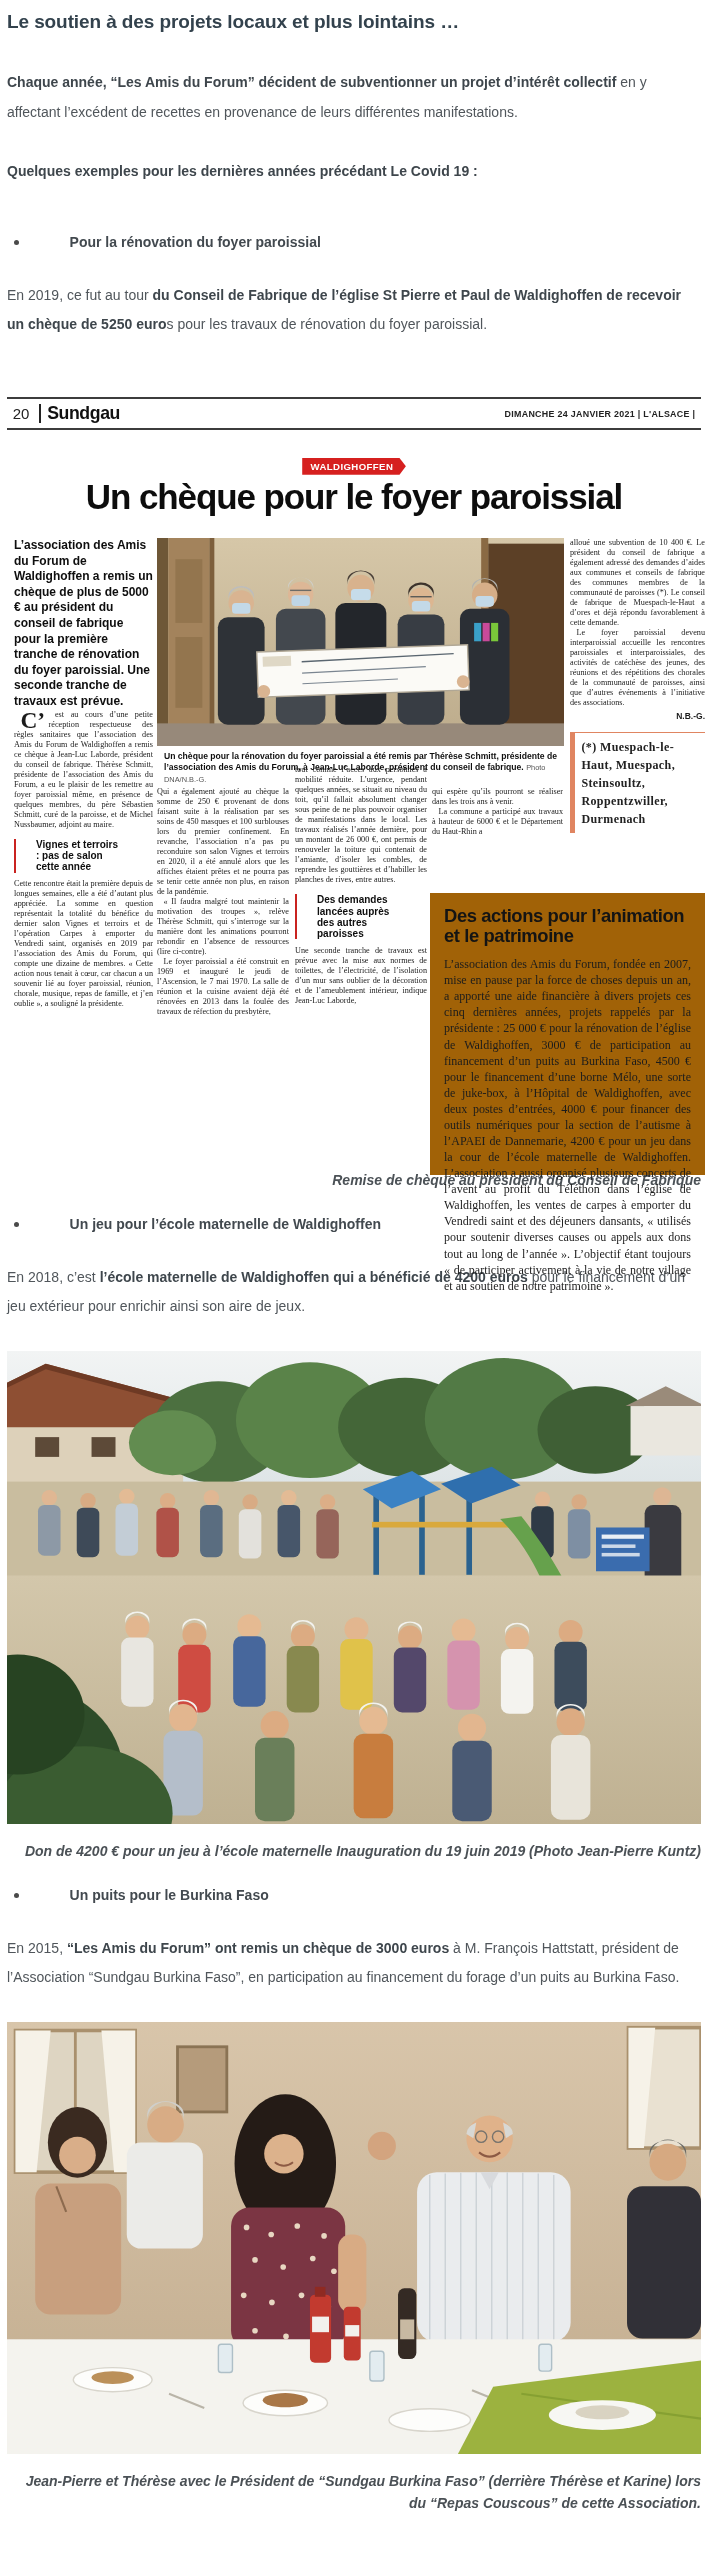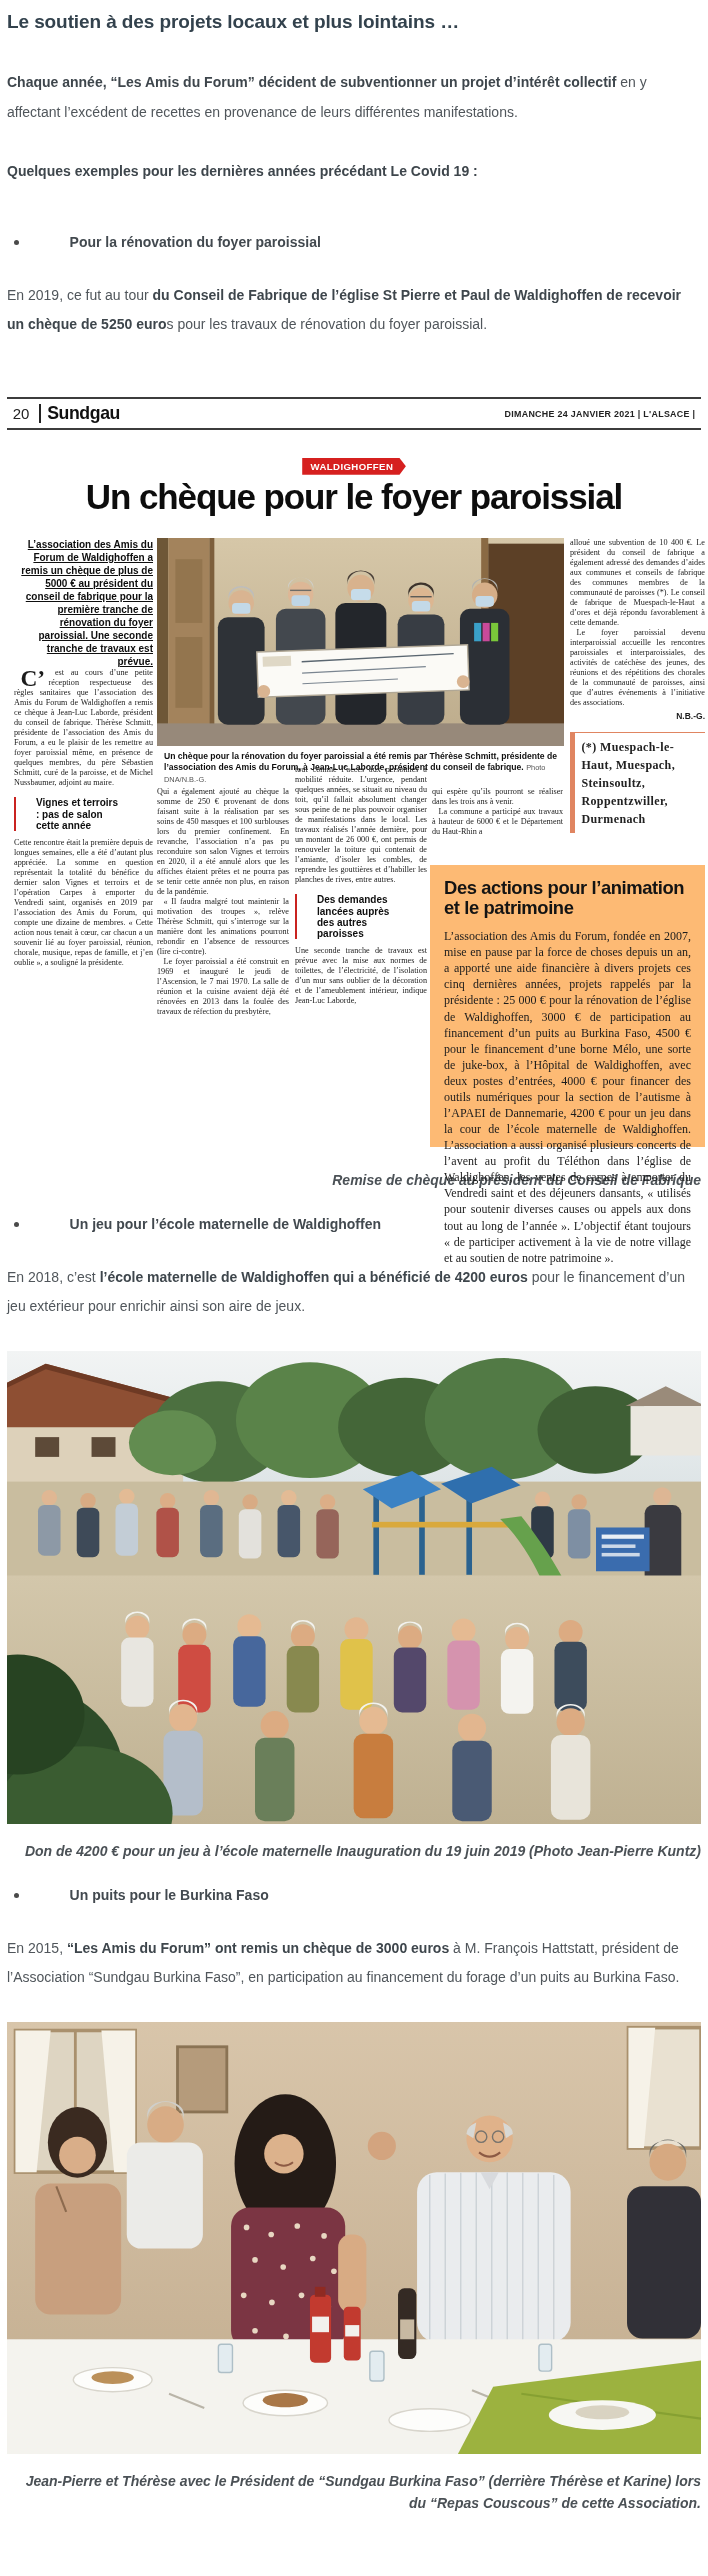--- a/index.html
+++ b/index.html
@@ -41,39 +41,39 @@
         letter-spacing:-1.1px; color:#0d0d0d; }
   .np-col { position:absolute; font-size:8.2px; line-height:1.22; text-align:justify;
         color:#1b1b1b; }
   .np-col p { margin:0; }
   .np-col p + p { text-indent:6.4px; }
   #np-col1 { left:7px;  top:169px; width:139px; height:611px; overflow:hidden; }
   #np-col2 { left:150px; top:418px; width:132px; height:358px; overflow:hidden; }
   #np-col3 { left:288px; top:396px; width:132px; height:358px; overflow:hidden; }
   #np-col4 { left:425px; top:418px; width:131px; height:74px; overflow:hidden; }
   #np-col5 { left:563px; top:169px; width:135px; }
-  .np-lede { font-family:"Liberation Sans", sans-serif; font-weight:bold; font-size:10px;
-        line-height:1.3; text-align:right; color:#0e0e0e; margin:0 0 7px;text-decoration:underline; }
+  .np-lede { font-family:"Liberation Sans", sans-serif; font-weight:bold; font-size:12px;
+        line-height:1.3; text-align:left; color:#0e0e0e; margin:0 0 7px; }
   .dropcap { float:left; font-size:23.4px; line-height:18.4px; font-weight:bold; padding:1.4px 3.5px 0 0; }
   .np-subhead { border-left:2.8px solid #c92320; padding-left:20px; margin:9.2px 0 6.4px;
         font-family:"Liberation Sans", sans-serif; font-weight:bold; font-size:10px;
         line-height:1.13; color:#0e0e0e; text-align:left; max-width:108px; }
   .np-photo { position:absolute; left:150px; top:169px; width:407px; height:208px; background:#b9a98c; }
   .np-photo svg { width:100%; height:100%; display:block; }
   .np-photo-caption { position:absolute; left:150px; top:382px; width:407px;
         font-family:"Liberation Sans", sans-serif; font-size:8.6px; font-weight:bold;
         line-height:1.32; color:#0f0f0f;margin-left:7px; }
   .np-credit { font-weight:normal; font-size:7.4px; color:#555; }
   .np-byline { text-align:right; font-family:"Liberation Sans", sans-serif; font-weight:bold;
         font-size:8.5px; margin-top:2.8px; }
   .np-footnote { margin-top:11.3px; border-left:5px solid #e08561; border-top:1.4px solid #e08561;
         padding:5px 1.4px 5px 6.4px; font-weight:bold; font-size:12px; letter-spacing:0.4px;
         line-height:1.5; color:#222; text-align:left; }
-  .np-sidebar { position:absolute; left:423px; top:496px; width:275px; height:282px;
-        background:#fdba74; padding:12.7px 14px; }
+  .np-sidebar { position:absolute; left:423px; top:524px; width:275px; height:282px;
+        background:#a16207; padding:12.7px 14px; }
   .np-sidebar-title { font-family:"Liberation Sans", sans-serif; font-size:18.4px; font-weight:bold;
         line-height:1.12; letter-spacing:-0.4px; color:#141414; margin:0 0 9.2px; }
   .np-sidebar-body { font-size:12px; line-height:1.34; text-align:justify; color:#1c1c1c; }
 </style>
 </head>
 <body>
 
 <div class="page">
 
   <h1 class="page-title">Le soutien à des projets locaux et plus lointains …</h1>

